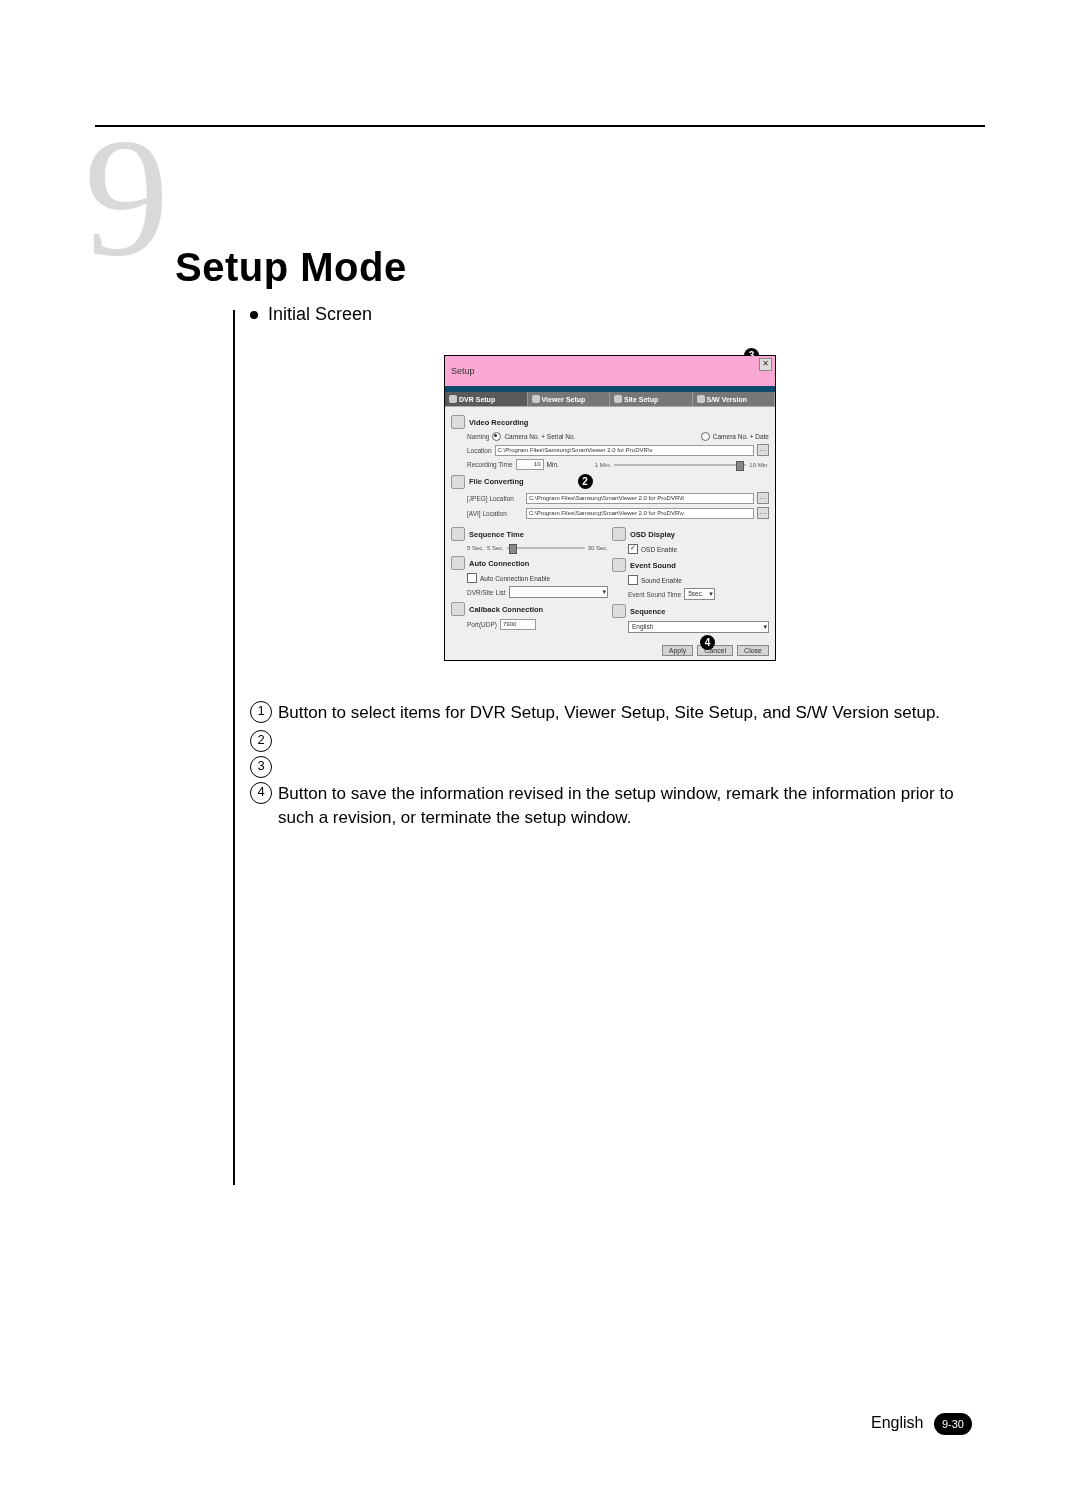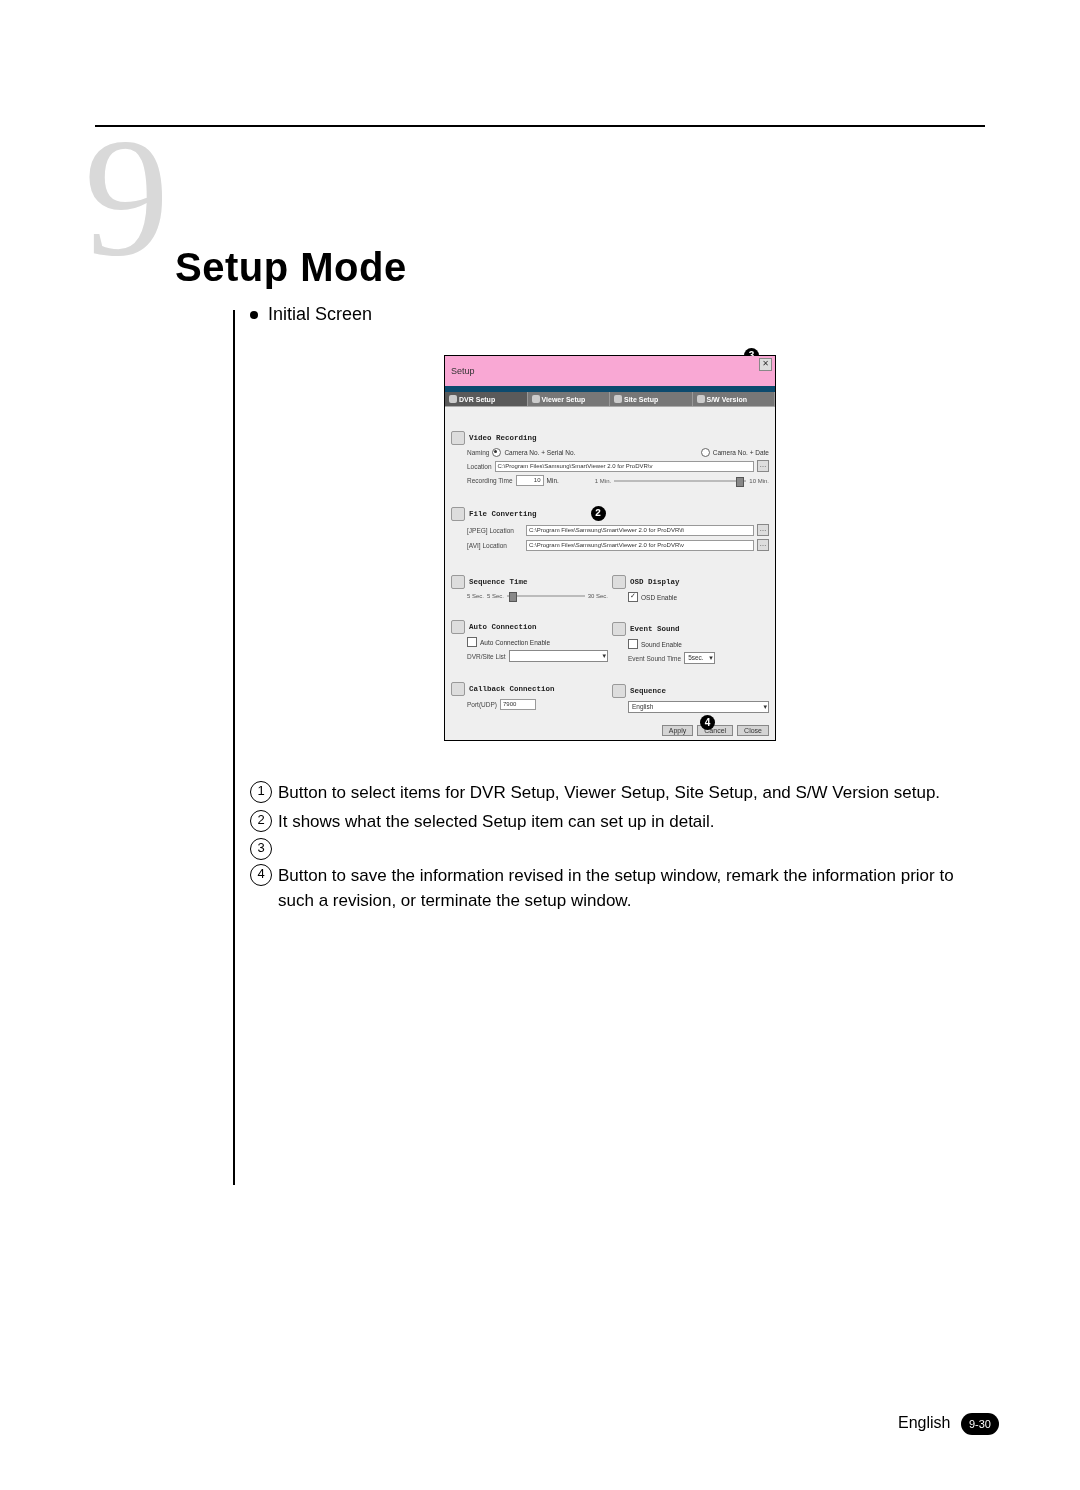--- a/index.html
+++ b/index.html
@@ -111,25 +111,24 @@
   }
   .ss-tab.active { background: #5a5a5a; }
   .ss-tab .ico {
     display:inline-block;width:8px;height:8px;background:#ccc;border-radius:2px;
   }
   .ss-body { padding: 4px 6px 8px 6px; }
   .sect-hdr {
     display: flex;
     align-items: center;
     gap: 4px;
-    margin-top: 20px;
+    margin-top: 4px;
     font-size: 7.5px;
     font-weight: 700;
     color: #222;
-    font-family: Liberation Mono, monospace;
   }
   .sect-hdr .sico {
     display:inline-block;width:12px;height:12px;border:1px solid #999;border-radius:2px;background:#ddd;
   }
   .field-row {
     display: flex;
     align-items: center;
     gap: 3px;
     font-size: 6.5px;
     margin-top: 3px;
@@ -171,21 +170,21 @@
   .desc-list {
     margin-top: 40px;
     font-size: 17px;
     line-height: 1.45;
   }
   .desc-item { display:flex; gap:6px; margin-top:4px; }
   .desc-num {
     min-width:20px;height:20px;border:1.5px solid #000;border-radius:50%;font-size:13px;line-height:18px;text-align:center;flex-shrink:0;
   }
   .footer {
-    position:absolute;left:12px;right:0;bottom:55px;text-align:right;padding-right:81px;font-size:16px;
+    position:absolute;left:12px;right:0;bottom:55px;text-align:right;padding-right:108px;font-size:16px;
   }
   .footer .badge {
     display:inline-block;background:#000;color:#fff;border-radius:11px;height:22px;line-height:22px;padding:0 8px;font-size:11px;margin-left:6px;
   }
   .v-rule { position:absolute; left:233px; top:310px; bottom:305px; width:2px; background:#000; }
 </style>
 </head>
 <body>
 
 <div class="page">
@@ -361,21 +360,20 @@
       </div>
     </div>
 
     <div class="desc-list">
       <div class="desc-item">
         <span class="desc-num">1</span>
         <span>Button to select items for DVR Setup, Viewer Setup, Site Setup, and S/W Version setup.</span>
       </div>
       <div class="desc-item">
         <span class="desc-num">2</span>
-        <span>It shows what the selected Setup item can set up in detail.</span>
       </div>
       <div class="desc-item">
         <span class="desc-num">3</span>
       </div>
       <div class="desc-item">
         <span class="desc-num">4</span>
         <span>Button to save the information revised in the setup window, remark the information prior to such a revision, or terminate the setup window.</span>
       </div>
     </div>
 

